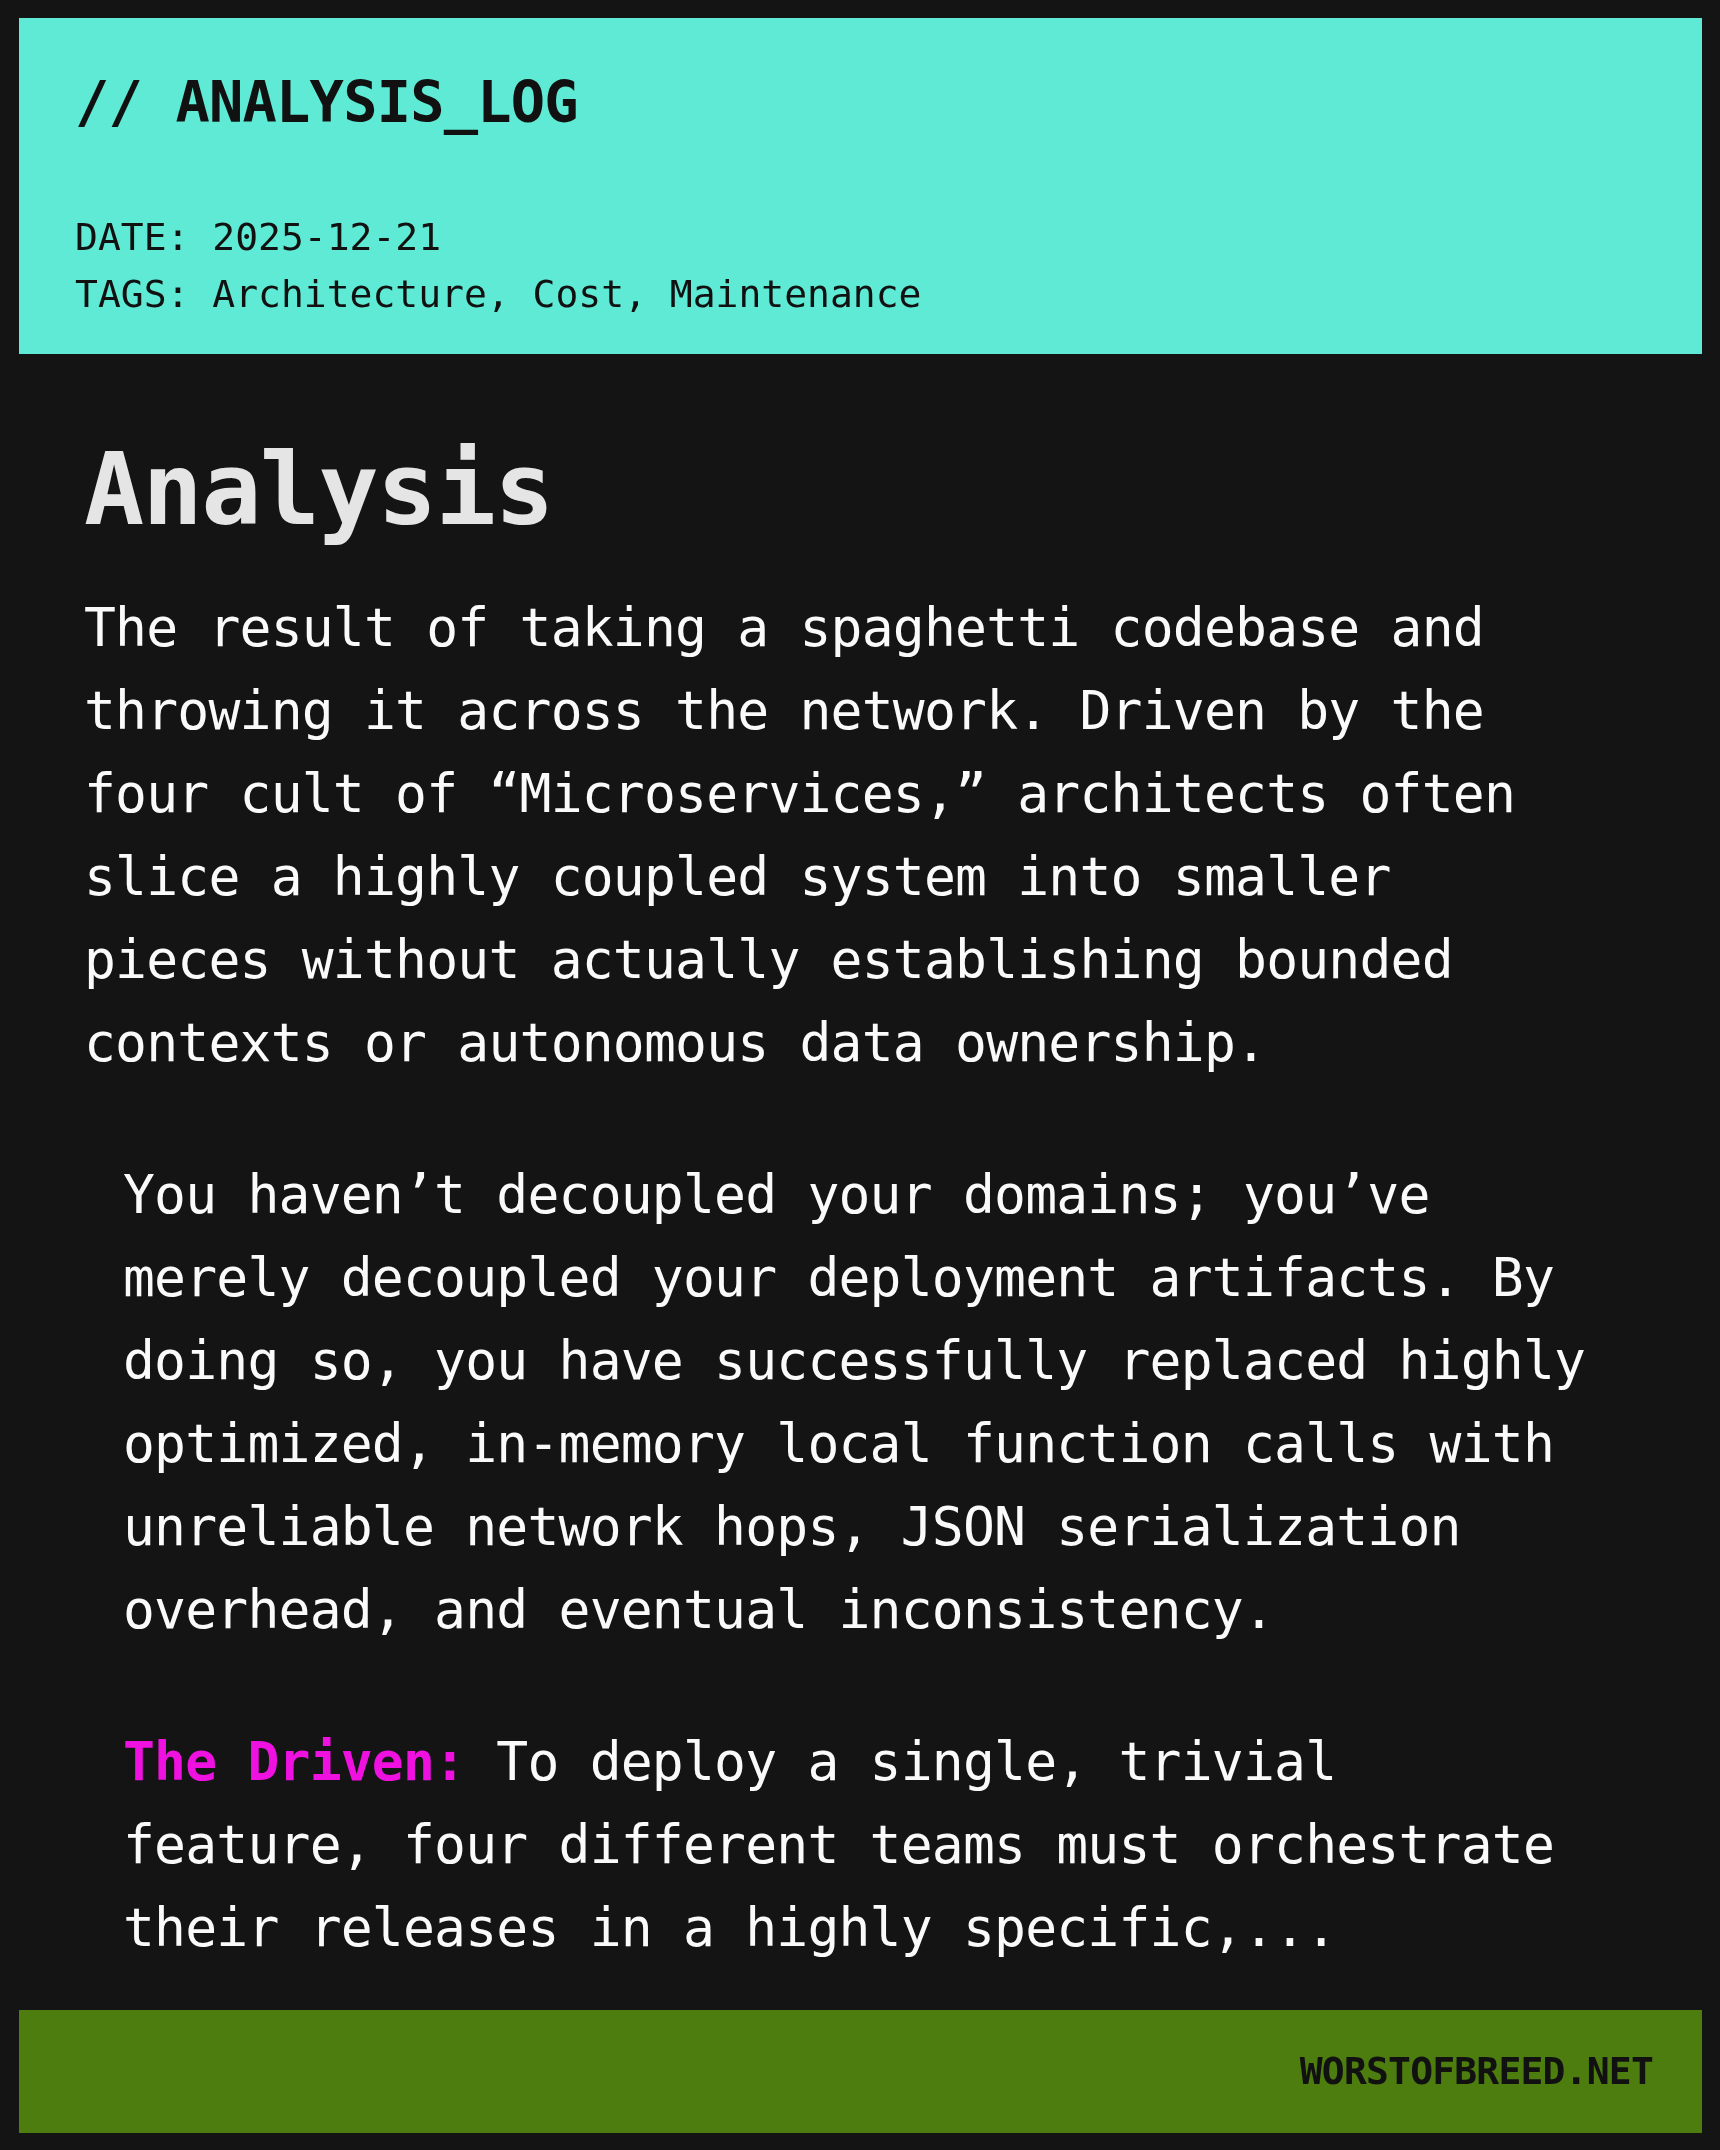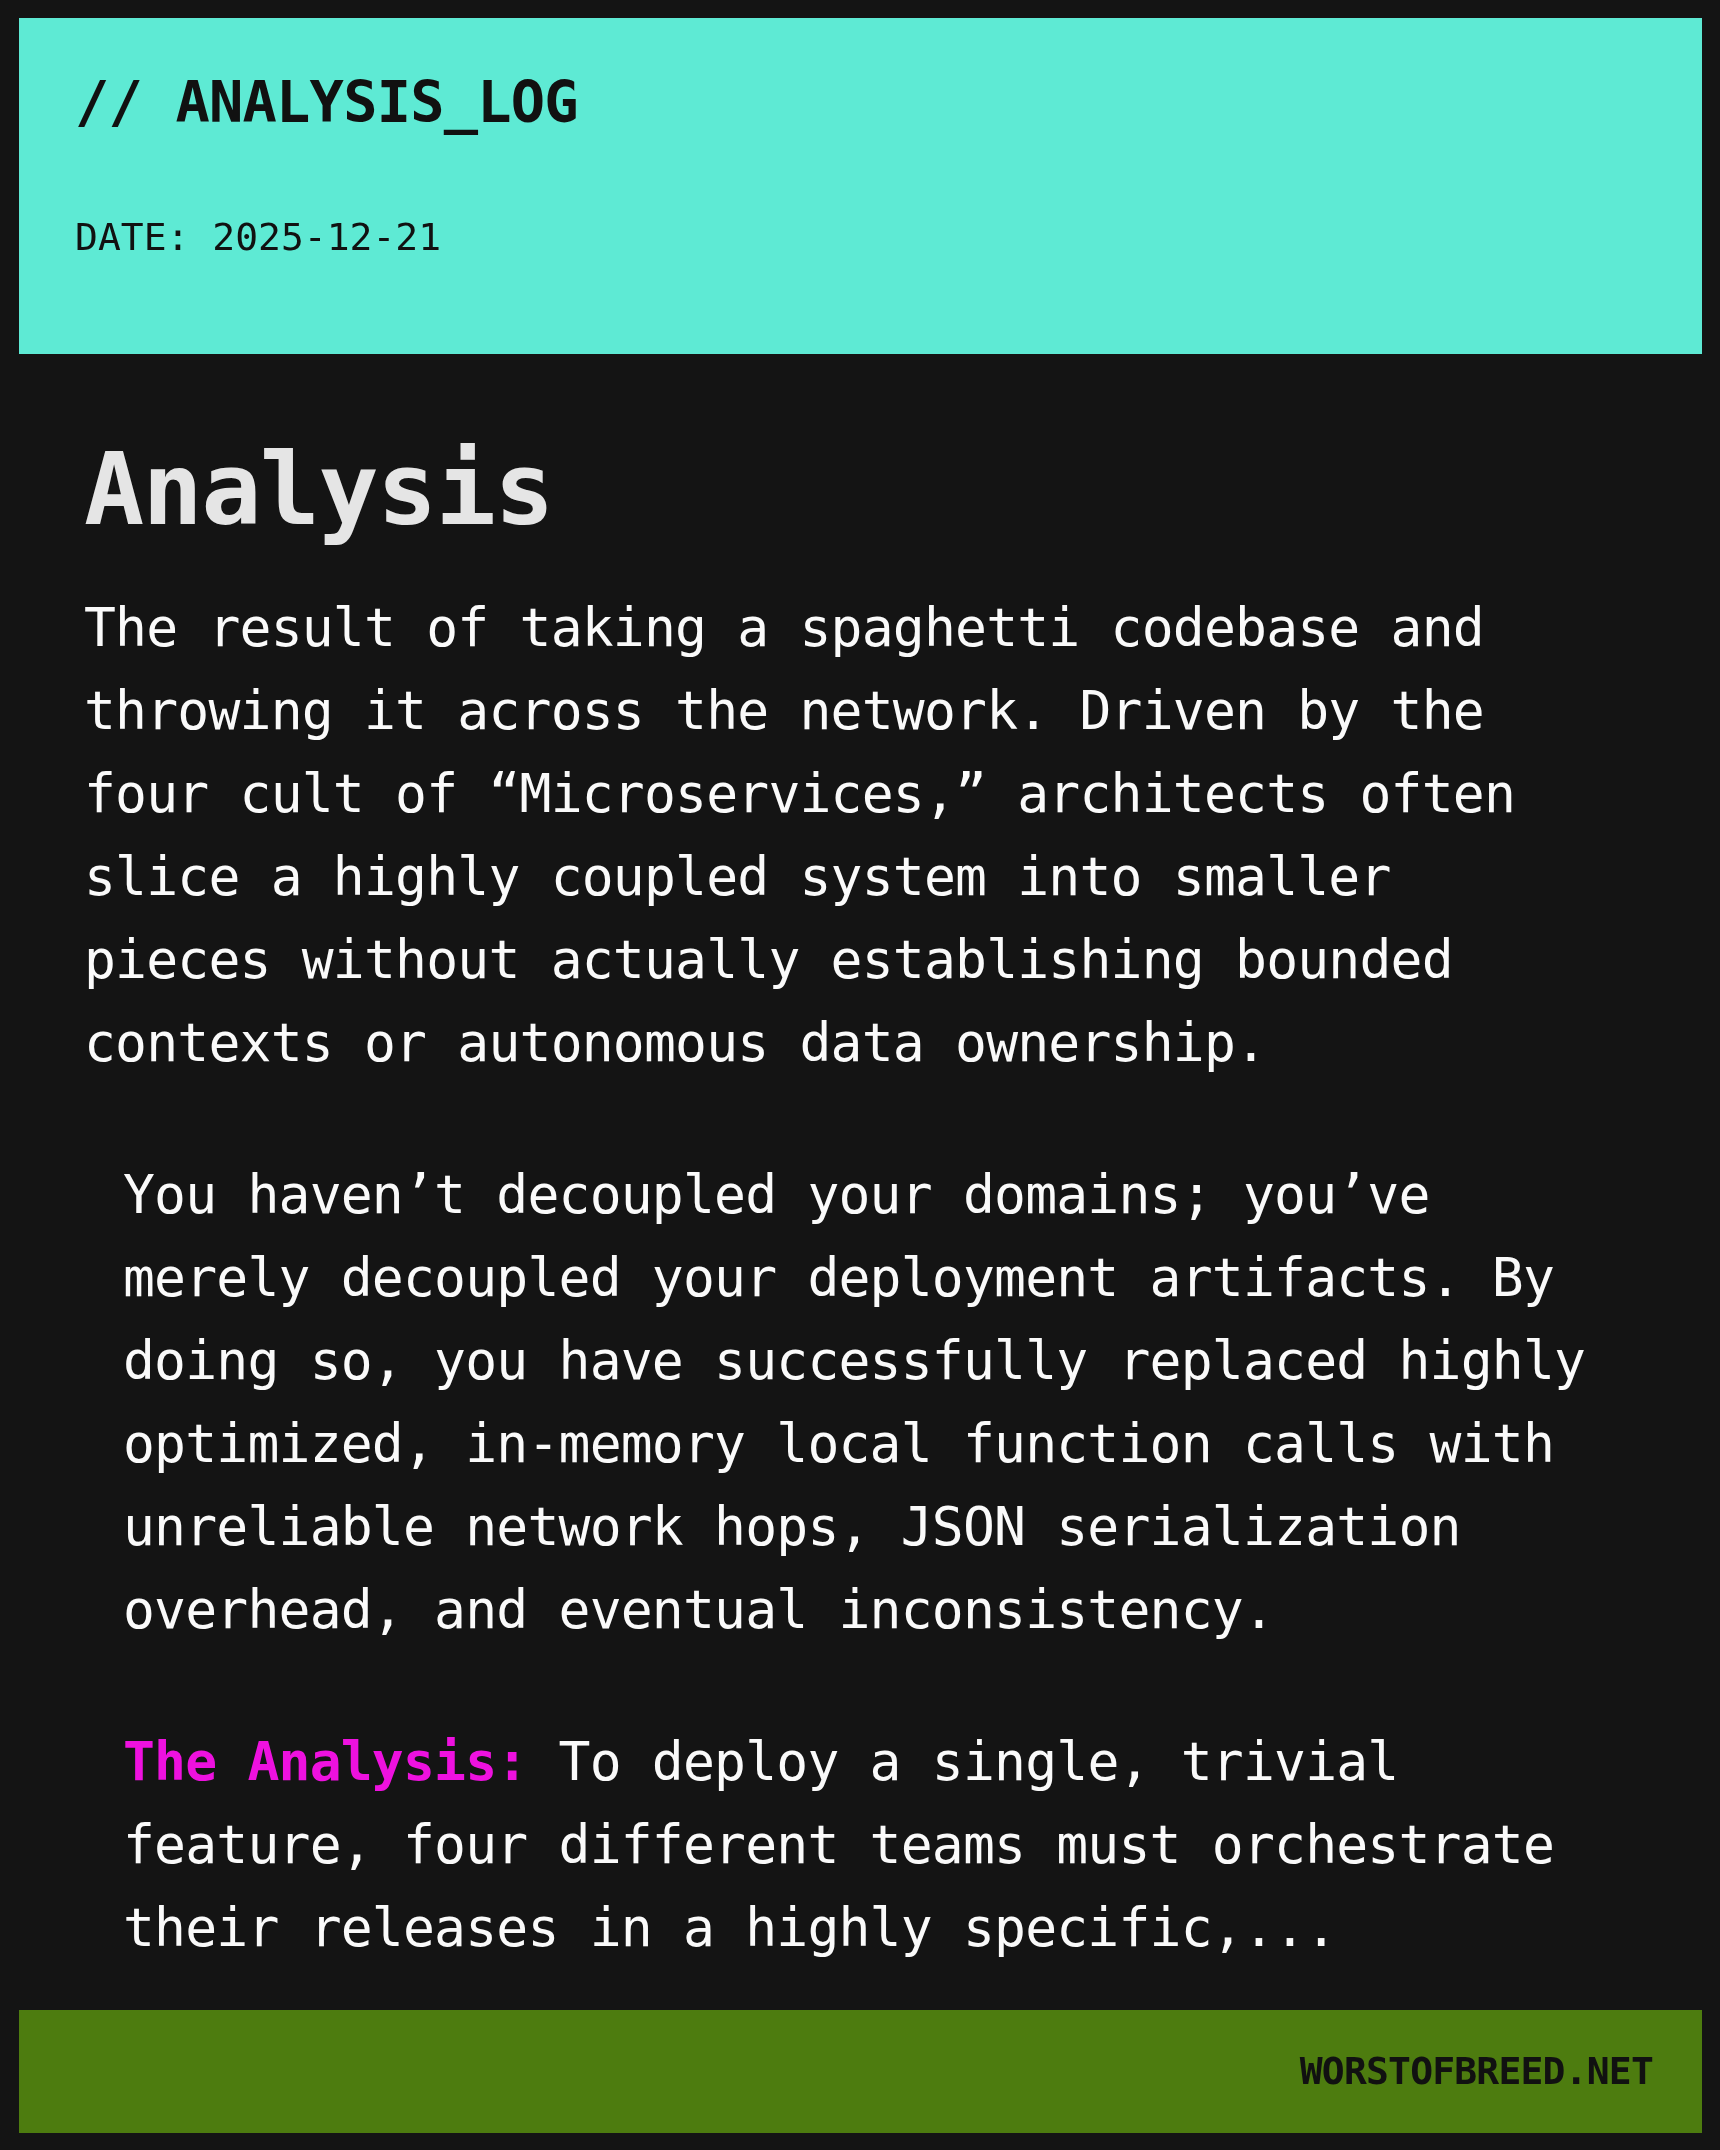--- a/index.html
+++ b/index.html
@@ -102,41 +102,44 @@
 <body>
 
 <header class="header-card">
   <div class="header-top">
     <h1 class="page-title">// ANALYSIS_LOG</h1>
   </div>
   <div class="meta">
     <div class="meta-line">
       <span class="meta-label">DATE:</span><span class="meta-value">2025-12-21</span>
     </div>
+    <div class="meta-line">
+      <span class="meta-label">TAGS:</span><span class="meta-value">Architecture, Cost, Maintenance</span>
+    </div>
   </div>
 </header>
 
 <main class="article">
   <h2 class="article-heading">Analysis</h2>
 
   <p class="body-paragraph">The result of taking a spaghetti codebase and
 throwing it across the network. Driven by the
 four cult of “Microservices,” architects often
 slice a highly coupled system into smaller
 pieces without actually establishing bounded
 contexts or autonomous data ownership.</p>
 
   <p class="body-paragraph">You haven’t decoupled your domains; you’ve
 merely decoupled your deployment artifacts. By
 doing so, you have successfully replaced highly
 optimized, in-memory local function calls with
 unreliable network hops, JSON serialization
 overhead, and eventual inconsistency.</p>
 
-  <p class="body-paragraph"><span class="reality-label">The Analysis:</span><span class="reality-text"> To deploy a single, trivial
+  <p class="body-paragraph"><span class="reality-label">The Driven:</span><span class="reality-text"> To deploy a single, trivial
 feature, four different teams must orchestrate
 their releases in a highly specific,...</span></p>
 </main>
 
 <footer class="footer-bar">
   <span class="site-name">WORSTOFBREED.NET</span>
 </footer>
 
 
 </body></html>

